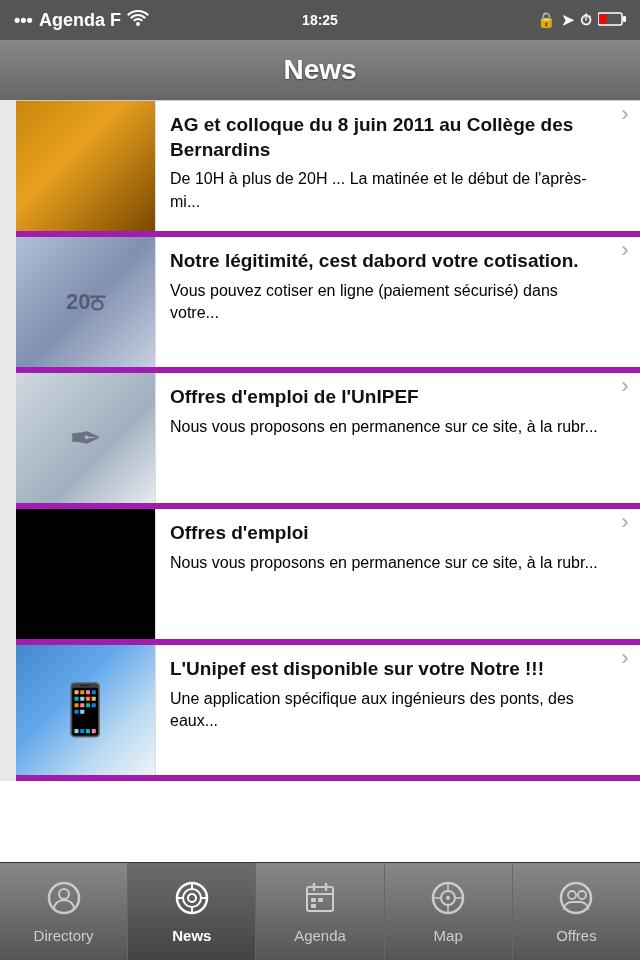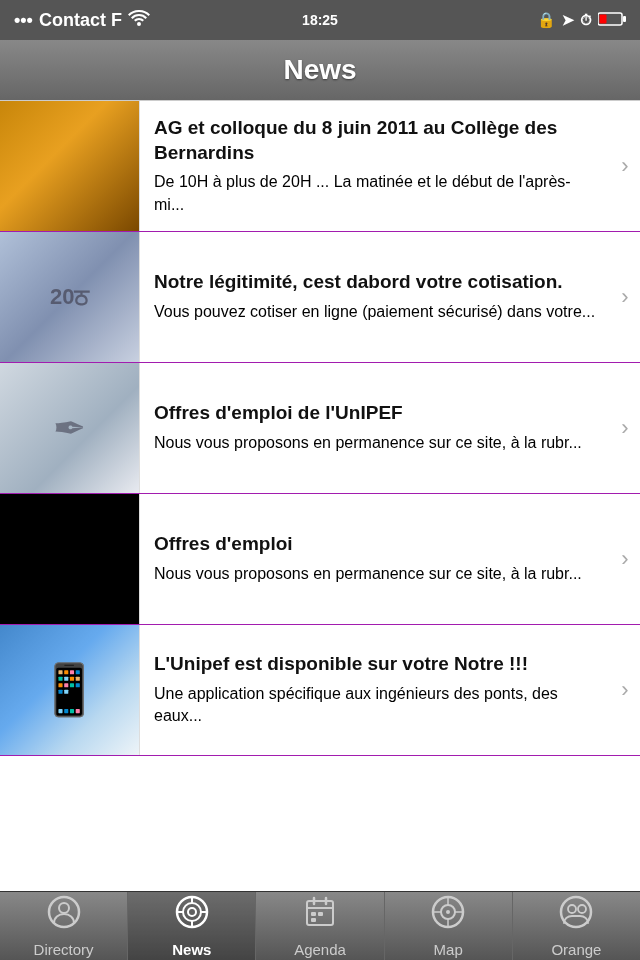--- a/index.html
+++ b/index.html
@@ -46,25 +46,26 @@
     }
 
     
     #news-list {
       width: 640px;
       background: #e8e8e8;
     }
 
     .news-item {
       display: flex;
-      align-items: center;
+      align-items: flex-start;
       background: #fff;
-      border-bottom: 1px solid #a21caf;
+      border-bottom: 6px solid #a21caf;
       min-height: 130px;
       cursor: pointer;
+      margin-left: 16px;
     }
     .news-item:first-child {
       border-top: 1px solid #ccc;
     }
 
     .news-thumb {
       width: 140px;
       min-height: 130px;
       flex-shrink: 0;
       border-right: 1px solid #ddd;
@@ -138,21 +139,21 @@
       font-size: 22px;
       font-weight: 300;
     }
 
     
     #tab-bar {
       position: absolute;
       bottom: 0;
       left: 0;
       width: 640px;
-      height: 69px;
+      height: 98px;
       background: linear-gradient(180deg, #888 0%, #555 100%);
       border-top: 1px solid #333;
       display: flex;
       align-items: stretch;
     }
 
     .tab-item {
       flex: 1;
       display: flex;
       flex-direction: column;
@@ -191,21 +192,21 @@
       width: 36px;
       height: 36px;
     }
   </style>
 </head>
 <body>
 
 <div id="status-bar">
   <div class="status-left">
     <span>•••</span>
-    <span>Contact F</span>
+    <span>Agenda F</span>
     <span>
       <svg width="22" height="16" viewBox="0 0 22 16" fill="white">
         <path d="M11 12a2 2 0 1 1 0 4 2 2 0 0 1 0-4zm0-4a7 7 0 0 1 5 2.1l-1.5 1.5A5 5 0 0 0 11 10a5 5 0 0 0-3.5 1.6L6 10.1A7 7 0 0 1 11 8zm0-4a11 11 0 0 1 8 3.4L17.5 8.9A9 9 0 0 0 11 6a9 9 0 0 0-6.5 2.9L3 7.4A11 11 0 0 1 11 4zm0-4A15 15 0 0 1 22 4.6L20.5 6.1A13 13 0 0 0 11 2a13 13 0 0 0-9.5 4.1L0 4.6A15 15 0 0 1 11 0z"></path>
       </svg>
     </span>
   </div>
   <div class="status-center">18:25</div>
   <div class="status-right">
     <span>🔒</span>
     <span>➤</span>
@@ -322,15 +323,15 @@
   </div>
   <div class="tab-item">
     <div class="tab-icon">
       <svg class="tab-svg" viewBox="0 0 36 36" fill="none">
         <circle cx="18" cy="18" r="15" stroke="#ccc" stroke-width="2.5"></circle>
         <circle cx="14" cy="15" r="4" stroke="#ccc" stroke-width="1.8"></circle>
         <circle cx="24" cy="15" r="4" stroke="#ccc" stroke-width="1.8"></circle>
         <path d="M6 29c0-4 3.5-7 8-7h8c4.5 0 8 3 8 7" stroke="#ccc" stroke-width="1.8" stroke-linecap="round"></path>
       </svg>
     </div>
-    <span class="tab-label">Orange</span>
+    <span class="tab-label">Offres</span>
   </div>
 </div>
 
 </body></html>

